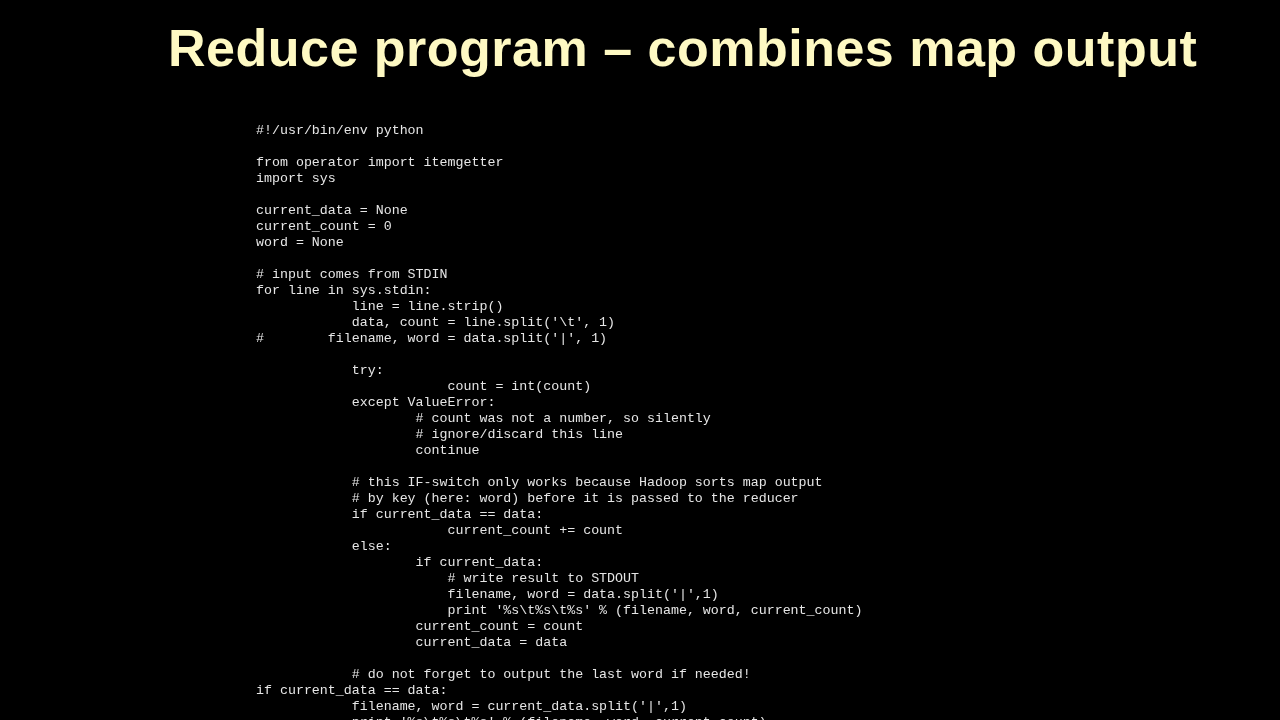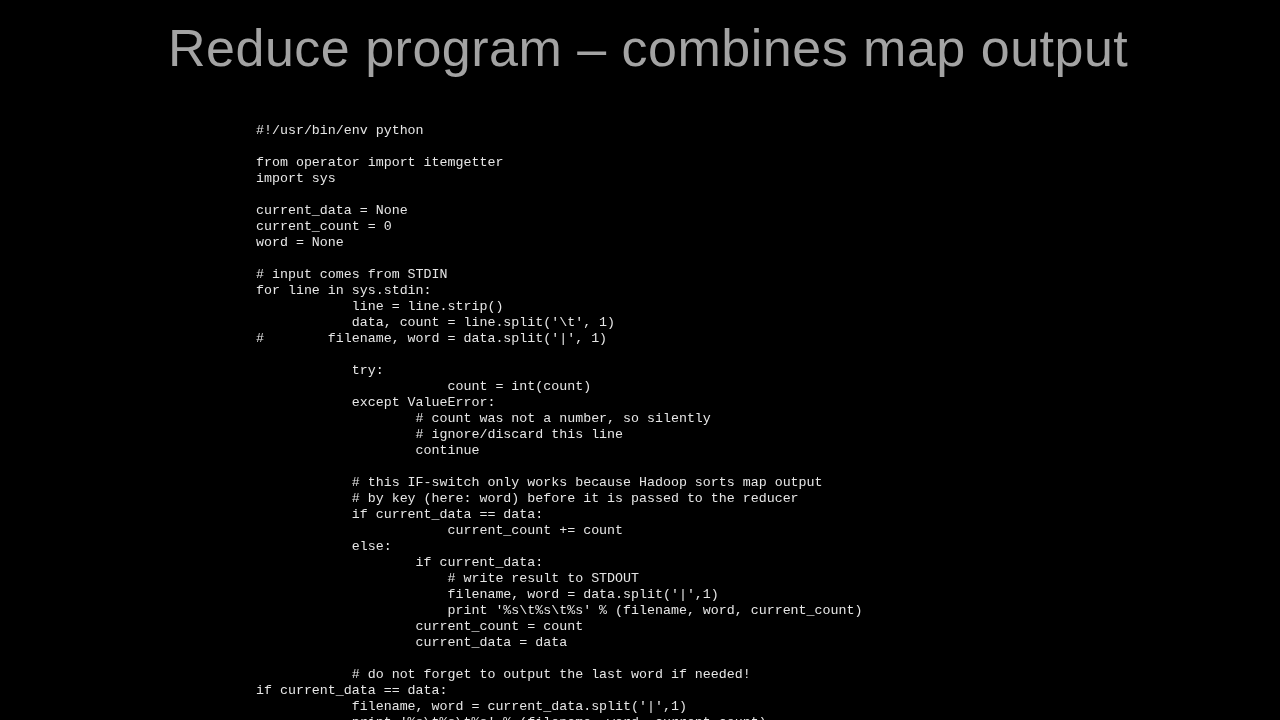--- a/index.html
+++ b/index.html
@@ -14,23 +14,23 @@
     width: 1280px;
     height: 720px;
     background: #000000;
     position: relative;
     box-sizing: border-box;
   }
   .title {
     position: absolute;
     left: 168px;
     top: 18px;
-    color: #a3a3a3;
+    color: #fef9c3;
     font-family: "Segoe UI Light", "Segoe UI", "Helvetica Neue", Arial, sans-serif;
-    font-weight: 400;
+    font-weight: 700;
     font-size: 52px;
     letter-spacing: 0.5px;
   }
   .code {
     position: absolute;
     left: 256px;
     top: 103px;
     color: #e6e6e6;
     font-family: Liberation Mono, monospace;
     font-size: 13.3px;

